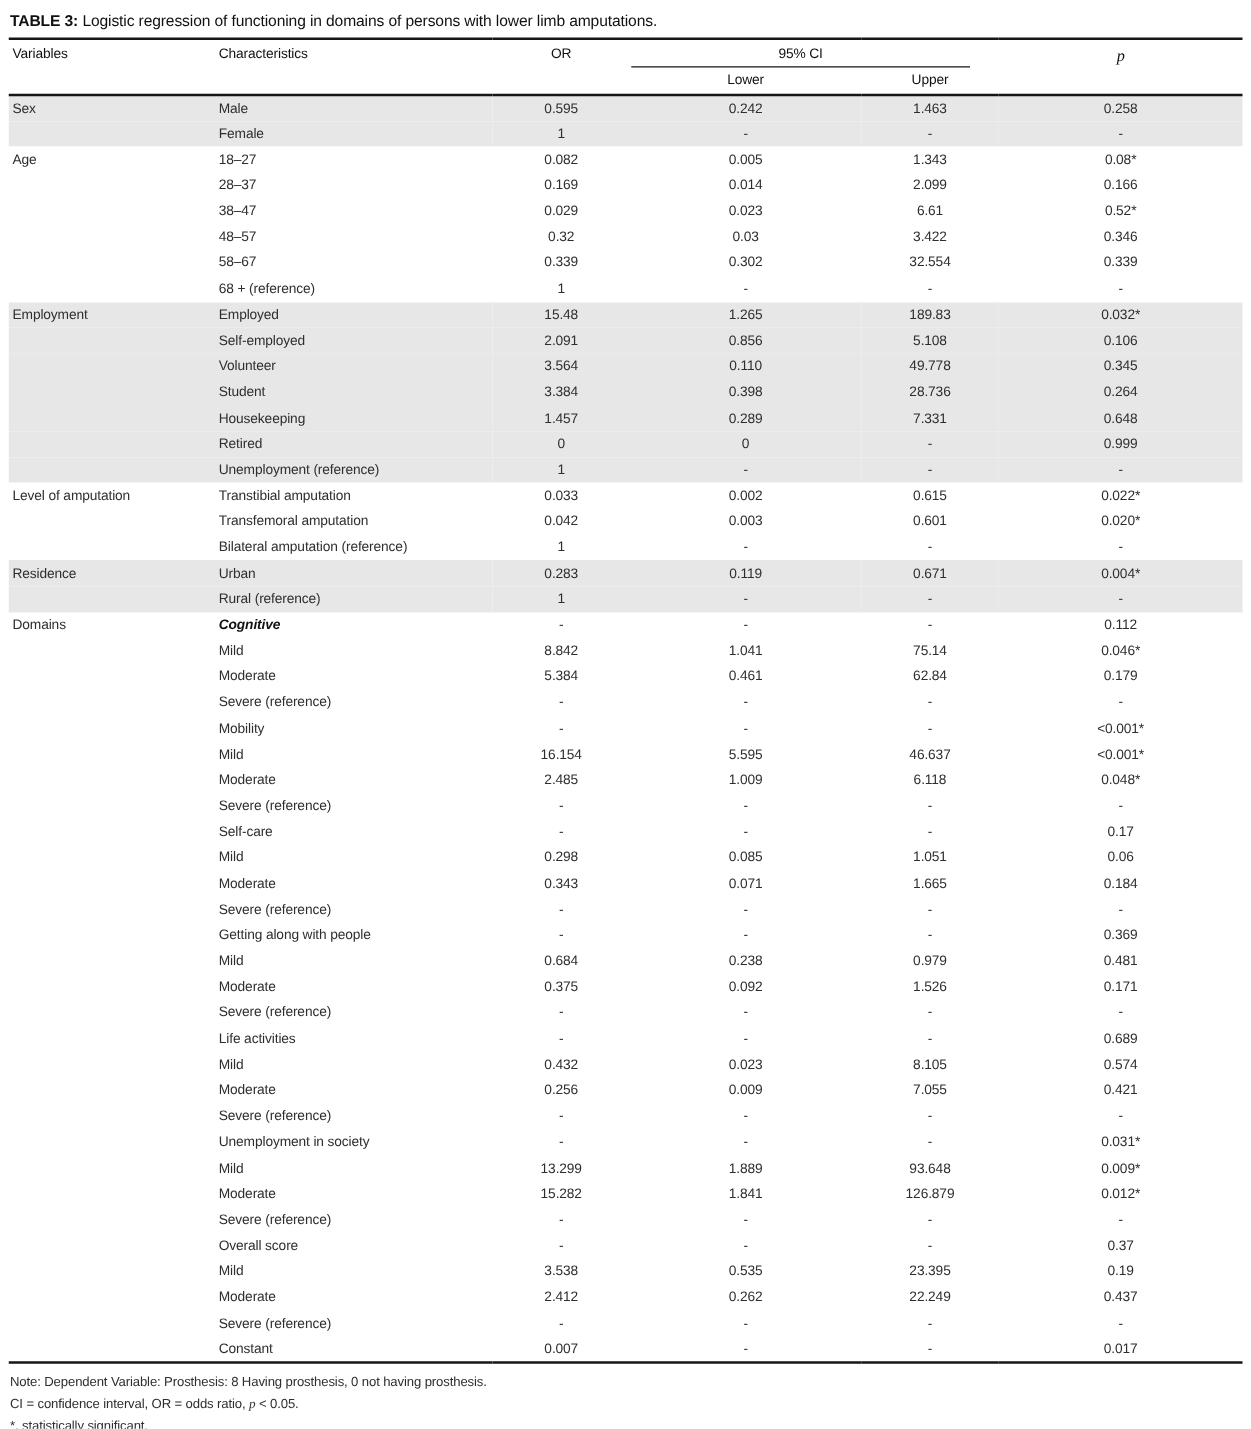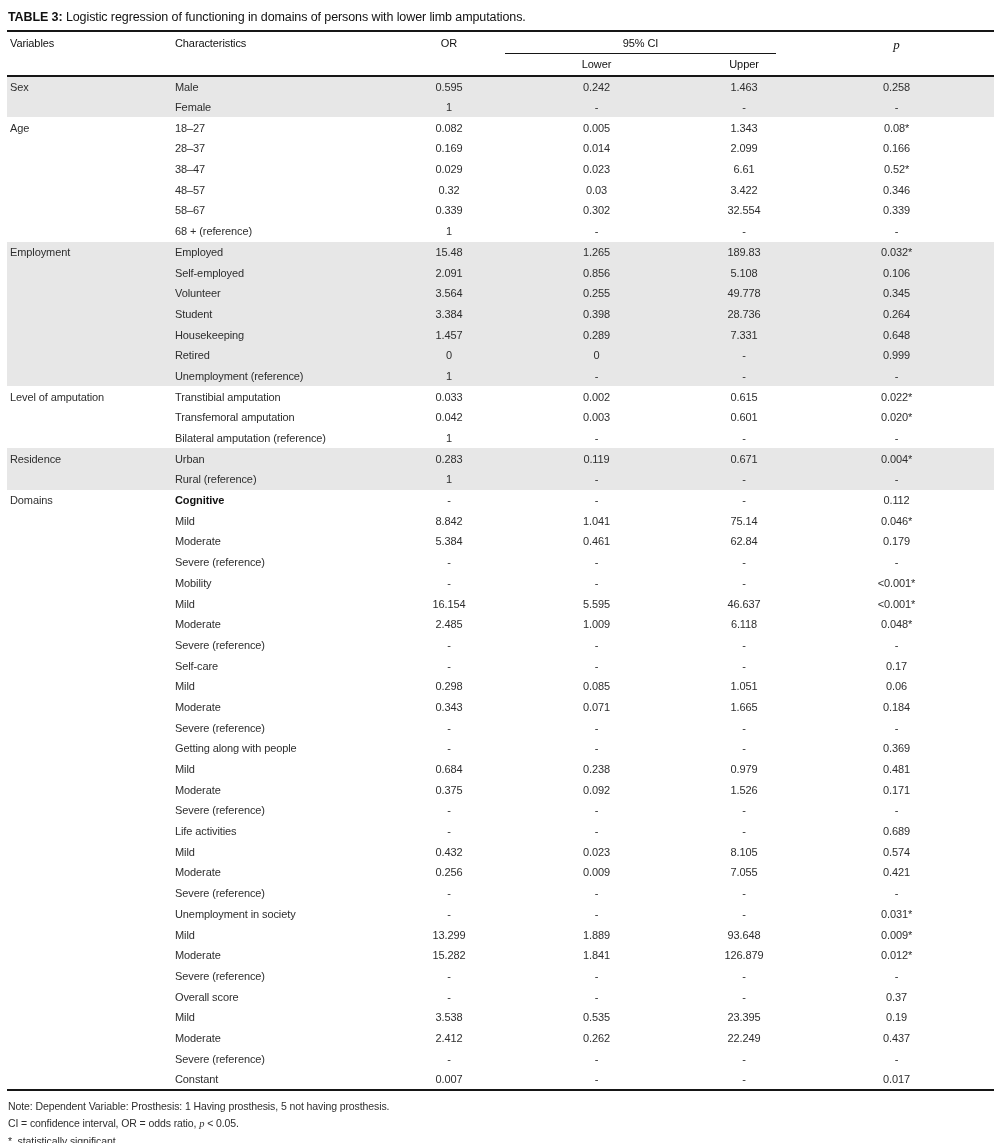--- a/index.html
+++ b/index.html
@@ -49,21 +49,21 @@
     font-family: "Liberation Serif", "DejaVu Serif", serif;
     font-style: italic; font-size: 13px;
   }
 
   tbody tr { height: 20.7px; padding-left: 40px; }
   tbody tr:first-child td { border-top: 2.6px solid #161616; }
   tbody tr:last-child td  { border-bottom: 2.6px solid #161616; }
   tbody tr.shaded td { background: #e7e7e7; }
   tbody td { vertical-align: middle; text-align: center; padding: 0; }
   tbody td.left { text-align: left; padding-left: 3px; }
-  tbody td.bold { font-weight: bold; color: #111111; }
+  tbody td.bold { font-weight: bold; color: #111111; font-style: italic; }
 
   .notes { padding: 7px 1px 0 1px; font-size: 10.5px; color: #2e2e2e; }
   .note { line-height: 17.6px; letter-spacing: -0.1px; }
   .serif-italic {
     font-family: "Liberation Serif", "DejaVu Serif", serif;
     font-style: italic;
   }
 </style>
 </head>
 <body>
@@ -176,21 +176,21 @@
           <td class="left">Self-employed</td>
           <td class="num">2.091</td>
           <td class="num">0.856</td>
           <td class="num">5.108</td>
           <td class="num">0.106</td>
         </tr>
         <tr class="shaded">
           <td class="left"></td>
           <td class="left">Volunteer</td>
           <td class="num">3.564</td>
-          <td class="num">0.255</td>
+          <td class="num">0.110</td>
           <td class="num">49.778</td>
           <td class="num">0.345</td>
         </tr>
         <tr class="shaded">
           <td class="left"></td>
           <td class="left">Student</td>
           <td class="num">3.384</td>
           <td class="num">0.398</td>
           <td class="num">28.736</td>
           <td class="num">0.264</td>
@@ -488,18 +488,18 @@
           <td class="left">Constant</td>
           <td class="num">0.007</td>
           <td class="num">-</td>
           <td class="num">-</td>
           <td class="num">0.017</td>
         </tr>
       </tbody>
   </table>
 
   <div class="notes">
-    <div class="note">Note: Dependent Variable: Prosthesis: 1 Having prosthesis, 5 not having prosthesis.</div>
+    <div class="note">Note: Dependent Variable: Prosthesis: 8 Having prosthesis, 0 not having prosthesis.</div>
     <div class="note"><span>CI = confidence interval, OR = odds ratio, </span><span class="serif-italic">p</span><span> &lt; 0.05.</span></div>
     <div class="note">*, statistically significant.</div>
   </div>
 
 </div>
 
 </body></html>

